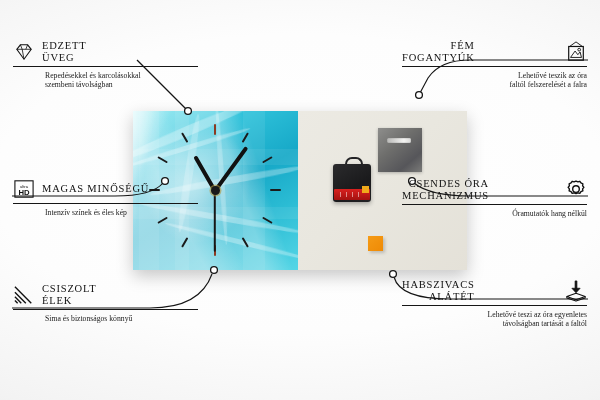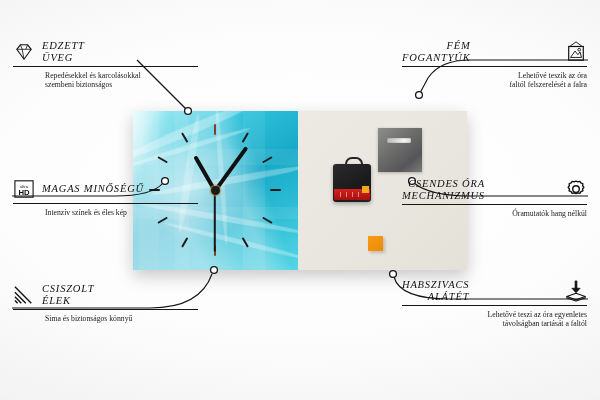--- a/index.html
+++ b/index.html
@@ -59,21 +59,21 @@
   #mech-loop{position:absolute;left:47px;top:46px;width:14px;height:9px;border:2px solid #242426;border-bottom:none;border-radius:7px 7px 0 0;}
   #battery{position:absolute;left:36px;top:78px;width:36px;height:11px;background:linear-gradient(180deg,#d8211f,#a4110f);border-radius:1px;}
   #battery-plus{position:absolute;left:64px;top:75px;width:7px;height:7px;background:#f0a91b;}
   .bat-line{position:absolute;top:3px;width:1px;height:5px;background:rgba(255,255,255,.5);}
   #foam{position:absolute;left:70px;top:125px;width:15px;height:15px;background:linear-gradient(140deg,#f59b16,#ef8a05);box-shadow:2px 2px 3px rgba(0,0,0,.18);}
   
   .feature{position:absolute;width:185px;}
   .feature .titlerow{display:flex;align-items:center;gap:7px;}
   .feature.left .titlerow{justify-content:flex-start;}
   .feature.right .titlerow{justify-content:space-between;}
-  .ftitle{font-size:10.5px;letter-spacing:.8px;color:#111;line-height:11.5px;text-transform:uppercase;font-style:italic;}
+  .ftitle{font-size:10.5px;letter-spacing:.8px;color:#111;line-height:11.5px;text-transform:uppercase;}
   .feature.right .ftitle{text-align:right;}
   .fdivider{height:1px;background:#161616;margin:3px 0 3.5px;}
   .fdesc{font-size:7.7px;color:#1a1a1a;line-height:9.6px;padding-left:32px;}
   .feature.right .fdesc{text-align:right;}
   .ficon{width:22px;height:22px;flex:0 0 22px;display:flex;align-items:center;justify-content:center;}
   .ficon svg{display:block;}
   #f-glass{left:13px;top:40px;}
   #f-print{left:13px;top:178px;}
   #f-edges{left:13px;top:283px;}
   #f-handles{left:402px;top:40px;}
@@ -169,21 +169,21 @@
           <path d="M4 7 L20 7 M8 2 L10 7 L12 18 M16 2 L14 7" fill="none" stroke="#111" stroke-width=".9"></path>
         </svg>
       </span>
       <div>
         <div class="ftitle">EDZETT</div>
         <div class="ftitle">ÜVEG</div>
       </div>
     </div>
     <div class="fdivider"></div>
     <div class="fdesc">Repedésekkel és karcolásokkal</div>
-    <div class="fdesc">szembeni biztonságos</div>
+    <div class="fdesc">szembeni távolságban</div>
   </div>
 
   <div class="feature left" id="f-print">
     <div class="titlerow">
       <span class="ficon">
         <svg width="22" height="20" viewBox="0 0 24 22">
           <rect x="2" y="2" width="20" height="18" fill="none" stroke="#111" stroke-width="1.2"></rect>
           <text x="12" y="9.5" font-family="Liberation Sans, sans-serif" font-size="4.6" text-anchor="middle" fill="#111">ultra</text>
           <text x="12" y="17.5" font-family="Liberation Sans, sans-serif" font-size="8.5" font-weight="bold" text-anchor="middle" fill="#111">HD</text>
         </svg>

